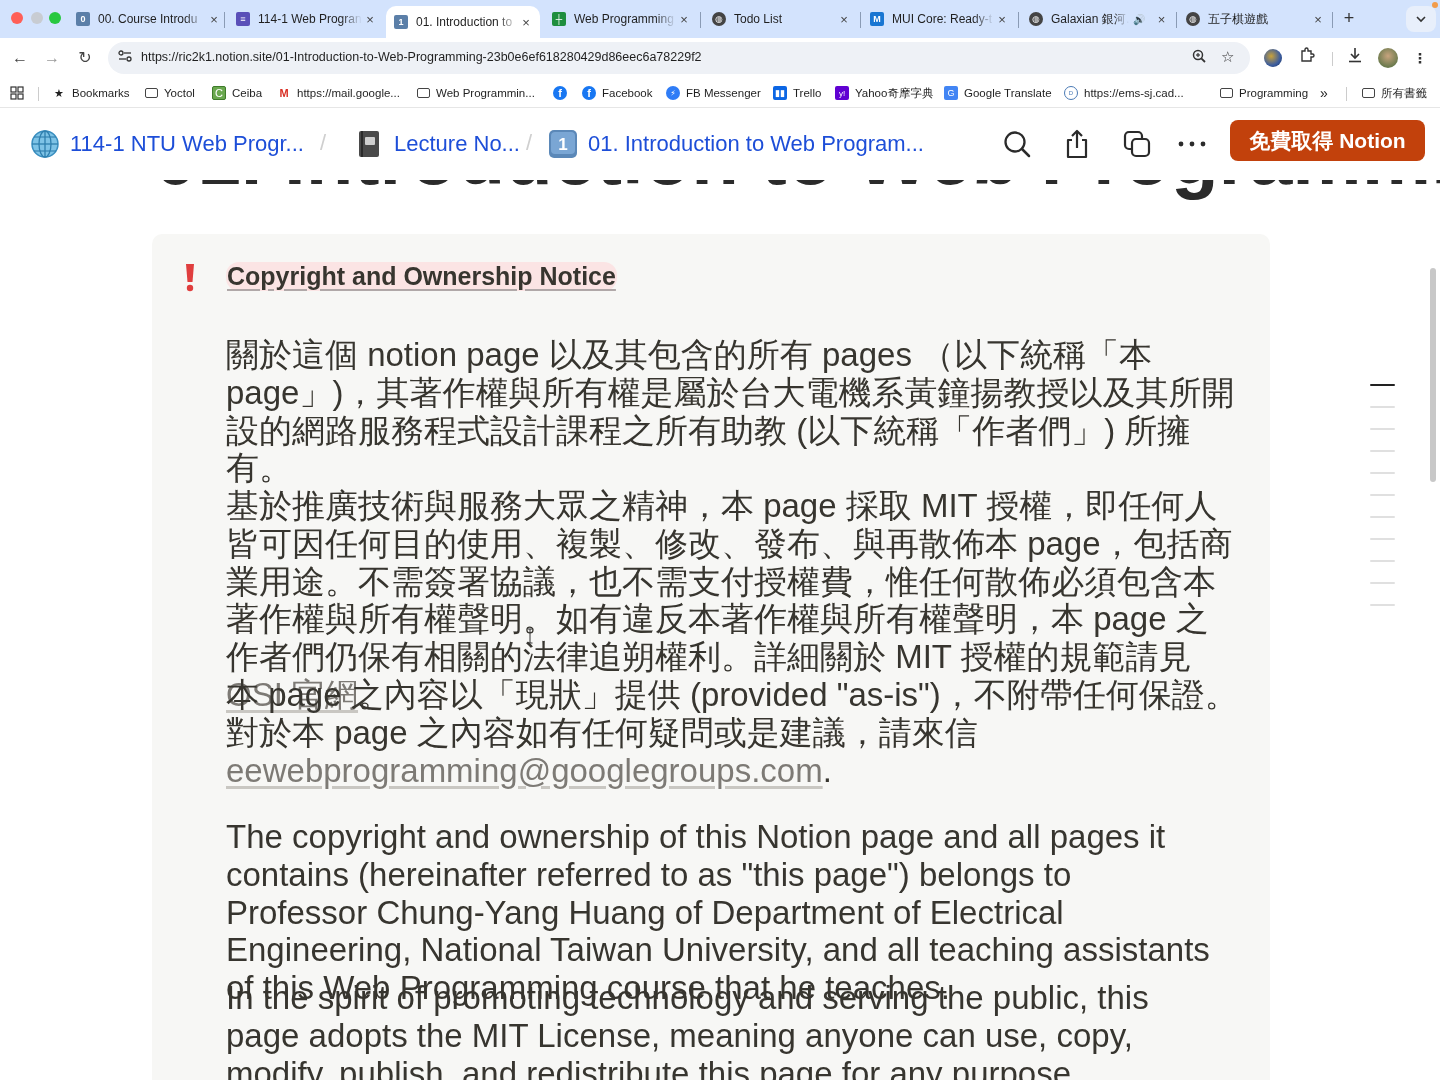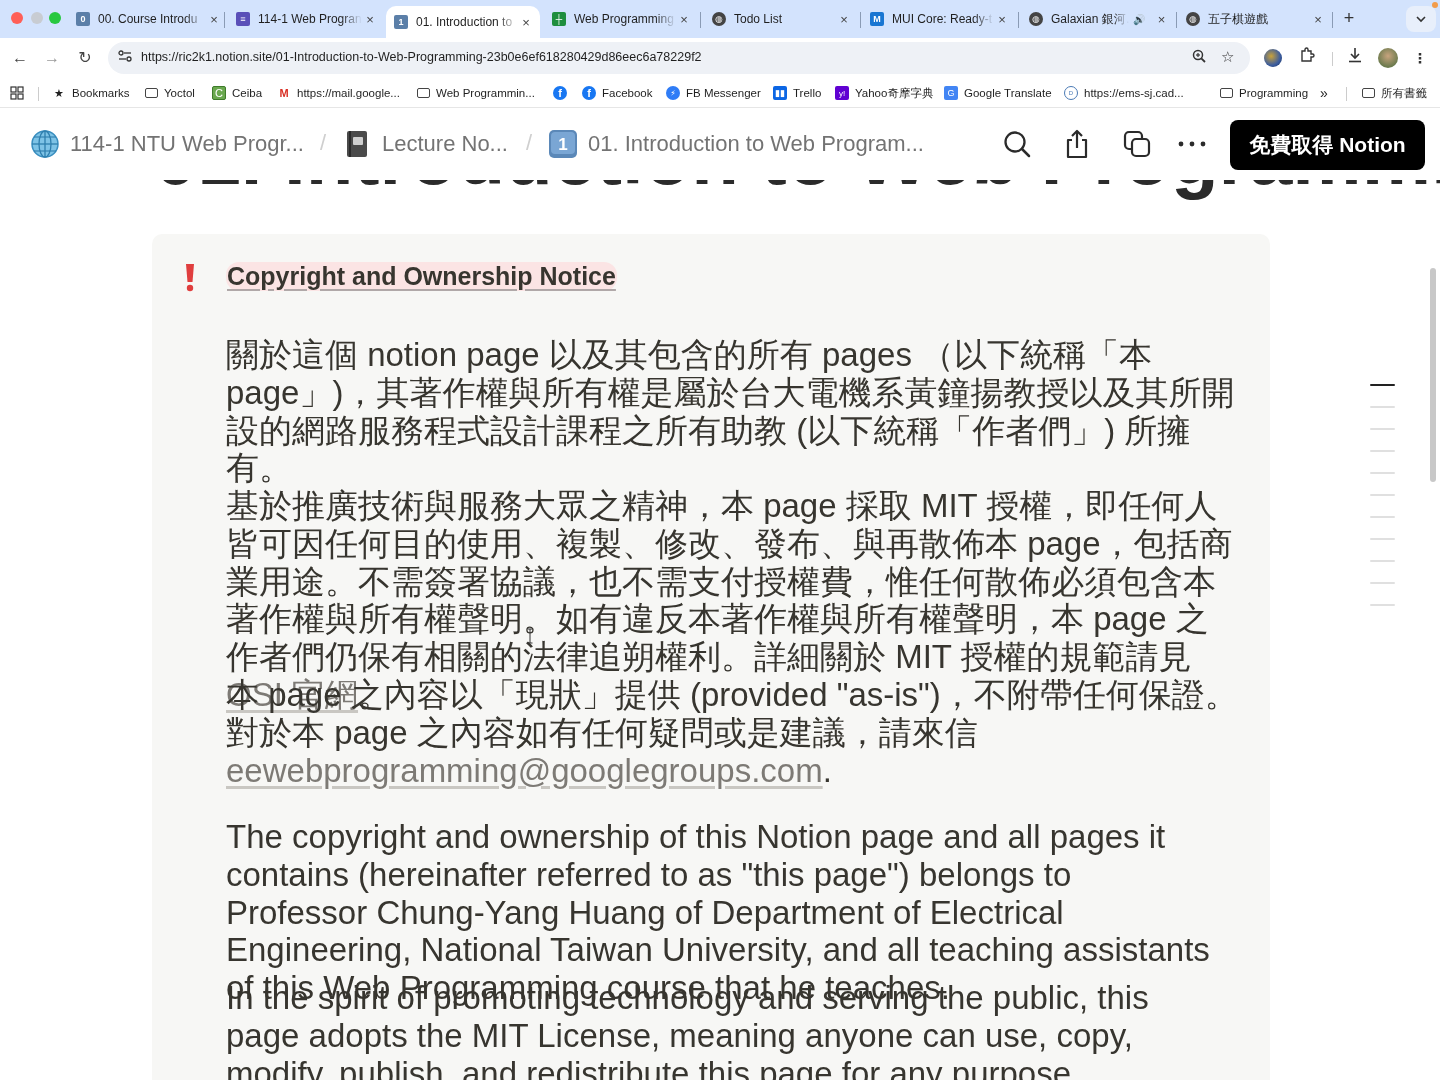--- a/index.html
+++ b/index.html
@@ -37,25 +37,25 @@
   
   .bookmarks { position: absolute; left: 0; top: 78px; width: 1440px; height: 30px; background: #ffffff; border-bottom: 1px solid #e6e6e6; }
   .bm { position: absolute; top: 7px; height: 16px; display: flex; align-items: center; font-size: 11.5px; color: #1f1f1f; white-space: nowrap; }
   .bm .bm-ic { width: 14px; height: 14px; margin-right: 6px; flex:none; display:flex; align-items:center; justify-content:center; font-size: 11px; border-radius:2px; }
   .bm-folder { border: 1.5px solid #444; border-radius: 2px; width: 13px !important; height: 10px !important; }
   .bm-sep { position:absolute; left: 38px; top: 9px; width:1px; height:14px; background:#ccc; }
   .bm-sep2 { position:absolute; left: 1346px; top: 9px; width:1px; height:14px; background:#ccc; }
 
   
   .notion-header { position: absolute; left: 0; top: 108px; width: 1440px; height: 72px; background: rgba(255,255,255,1); z-index: 5; }
-  .crumb { position: absolute; top: 20px; height: 32px; display: flex; align-items: center; font-size: 22px; color: #737373; white-space: nowrap; }
+  .crumb { position: absolute; top: 20px; height: 32px; display: flex; align-items: center; font-size: 22px; color: #1d4ed8; white-space: nowrap; }
   .crumb .cr-ic { width: 30px; height: 30px; margin-right: 10px; display:flex; align-items:center; justify-content:center; flex:none; }
   .crumb-sep { position: absolute; top: 22px; font-size: 22px; color: #cfcfcf; }
   .hdr-icon { position: absolute; top: 20px; width: 32px; height: 32px; display:flex; align-items:center; justify-content:center; }
-  .get-notion { position: absolute; left: 1230px; top: 12px; width: 195px; height: 50px; background: #000000; color: #ffffff; border-radius: 8px; font-size: 21px; font-weight: bold; display:flex; align-items:center; justify-content:center; }
+  .get-notion { position: absolute; left: 1230px; top: 12px; width: 195px; height: 41px; background: #c2410c; color: #ffffff; border-radius: 8px; font-size: 21px; font-weight: bold; display:flex; align-items:center; justify-content:center; }
 
   
   .page-title { position: absolute; left: 154px; top: 112px; font-size: 78px; font-weight: bold; color: #2b2b2b; white-space: nowrap; z-index: 1; letter-spacing: 0px; }
 
   
   .callout { position: absolute; left: 152px; top: 234px; width: 1118px; height: 900px; background: #f7f7f5; border-radius: 10px; }
   .callout-icon { position: absolute; left: 180px; top: 262px; width: 20px; height: 32px; }
   .callout-title { position: absolute; left: 226px; top: 262px; font-size: 25px; font-weight: bold; color: #37352f; background: #fbe4e4; text-decoration: underline; text-decoration-color: #b0a8a8; text-underline-offset: 4px; padding: 0 1px; border-radius: 13px; }
   .para { position: absolute; left: 226px; width: 1010px; font-size: 33px; line-height: 37.8px; color: #37352f; }
   .para a { color: #7d7a75; text-decoration: underline; text-decoration-color: #c9c7c2; text-underline-offset: 4px; }
@@ -252,21 +252,21 @@
           <ellipse cx="15" cy="15" rx="6" ry="13" fill="none" stroke="#2f7fae" stroke-width="1.3"></ellipse>
           <line x1="2" y1="15" x2="28" y2="15" stroke="#2f7fae" stroke-width="1.3"></line>
           <line x1="4" y1="8" x2="26" y2="8" stroke="#2f7fae" stroke-width="1.1"></line>
           <line x1="4" y1="22" x2="26" y2="22" stroke="#2f7fae" stroke-width="1.1"></line>
           <line x1="15" y1="2" x2="15" y2="28" stroke="#2f7fae" stroke-width="1.3"></line>
         </svg>
     </span>
     <span>114-1 NTU Web Progr...</span>
   </div>
   <div class="crumb-sep" style="left:320px;">/</div>
-  <div class="crumb" style="left:342px;">
+  <div class="crumb" style="left:354px;">
     <span class="cr-ic">
       <svg width="26" height="30" viewBox="0 0 26 30">
           <rect x="3" y="2" width="20" height="26" rx="2" fill="#4a4a4a"></rect>
           <rect x="5" y="2" width="2" height="26" fill="#2a2a2a"></rect>
           <rect x="9" y="8" width="10" height="8" rx="1" fill="#cfcfcf"></rect>
         </svg>
     </span>
     <span>Lecture No...</span>
   </div>
   <div class="crumb-sep" style="left:526px;">/</div>

